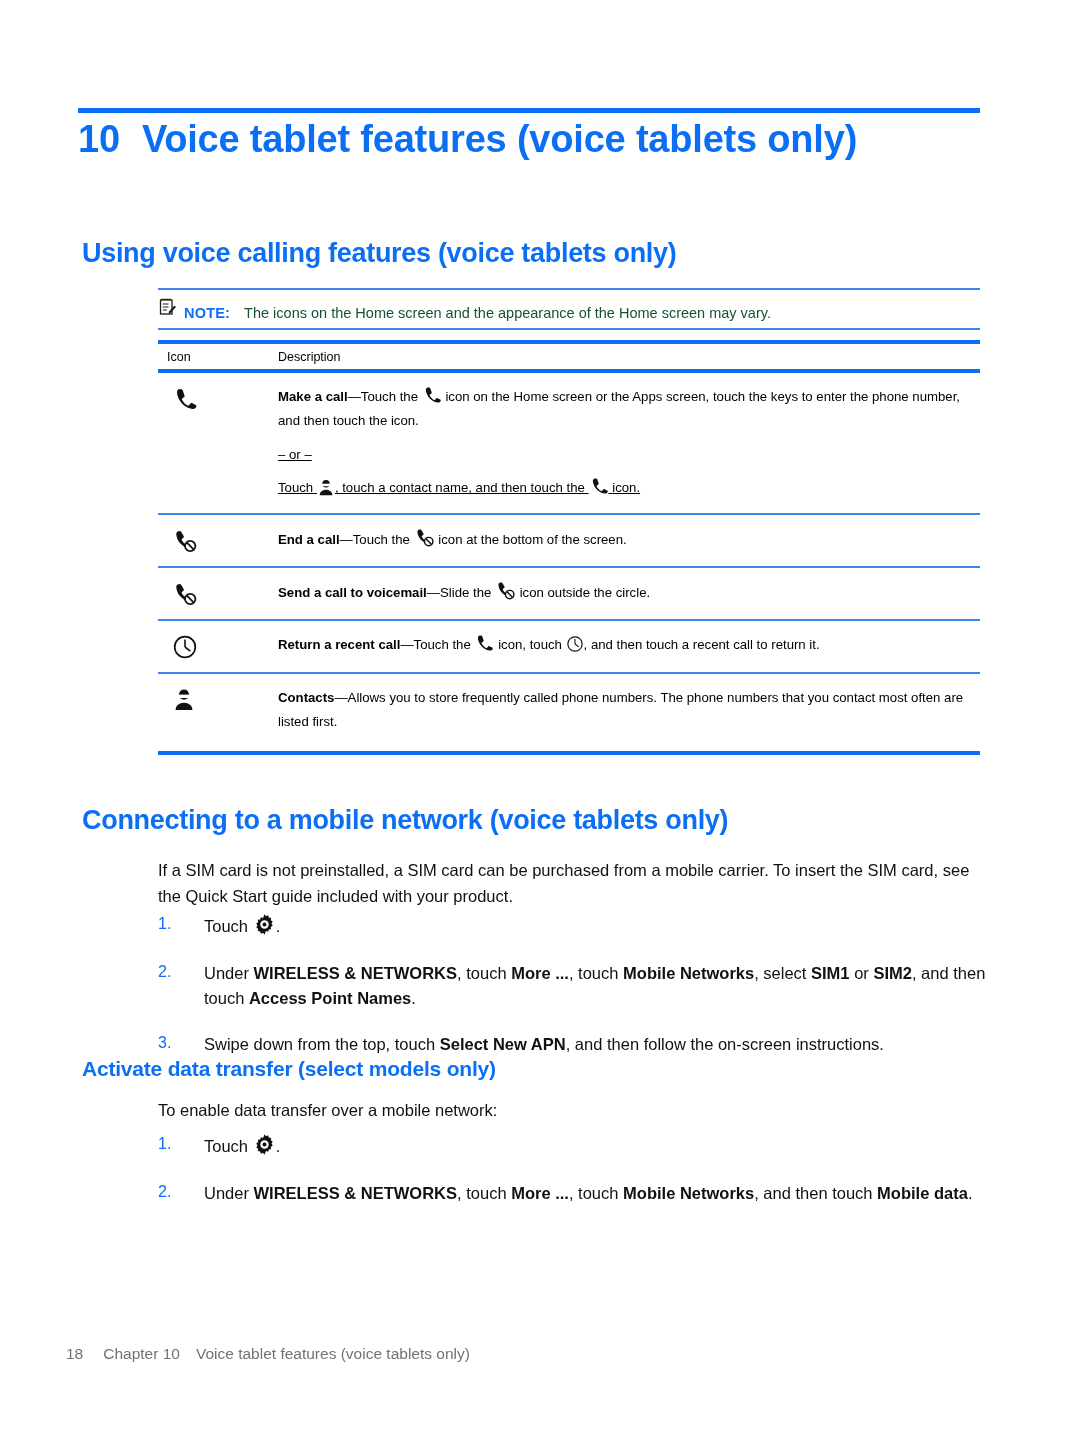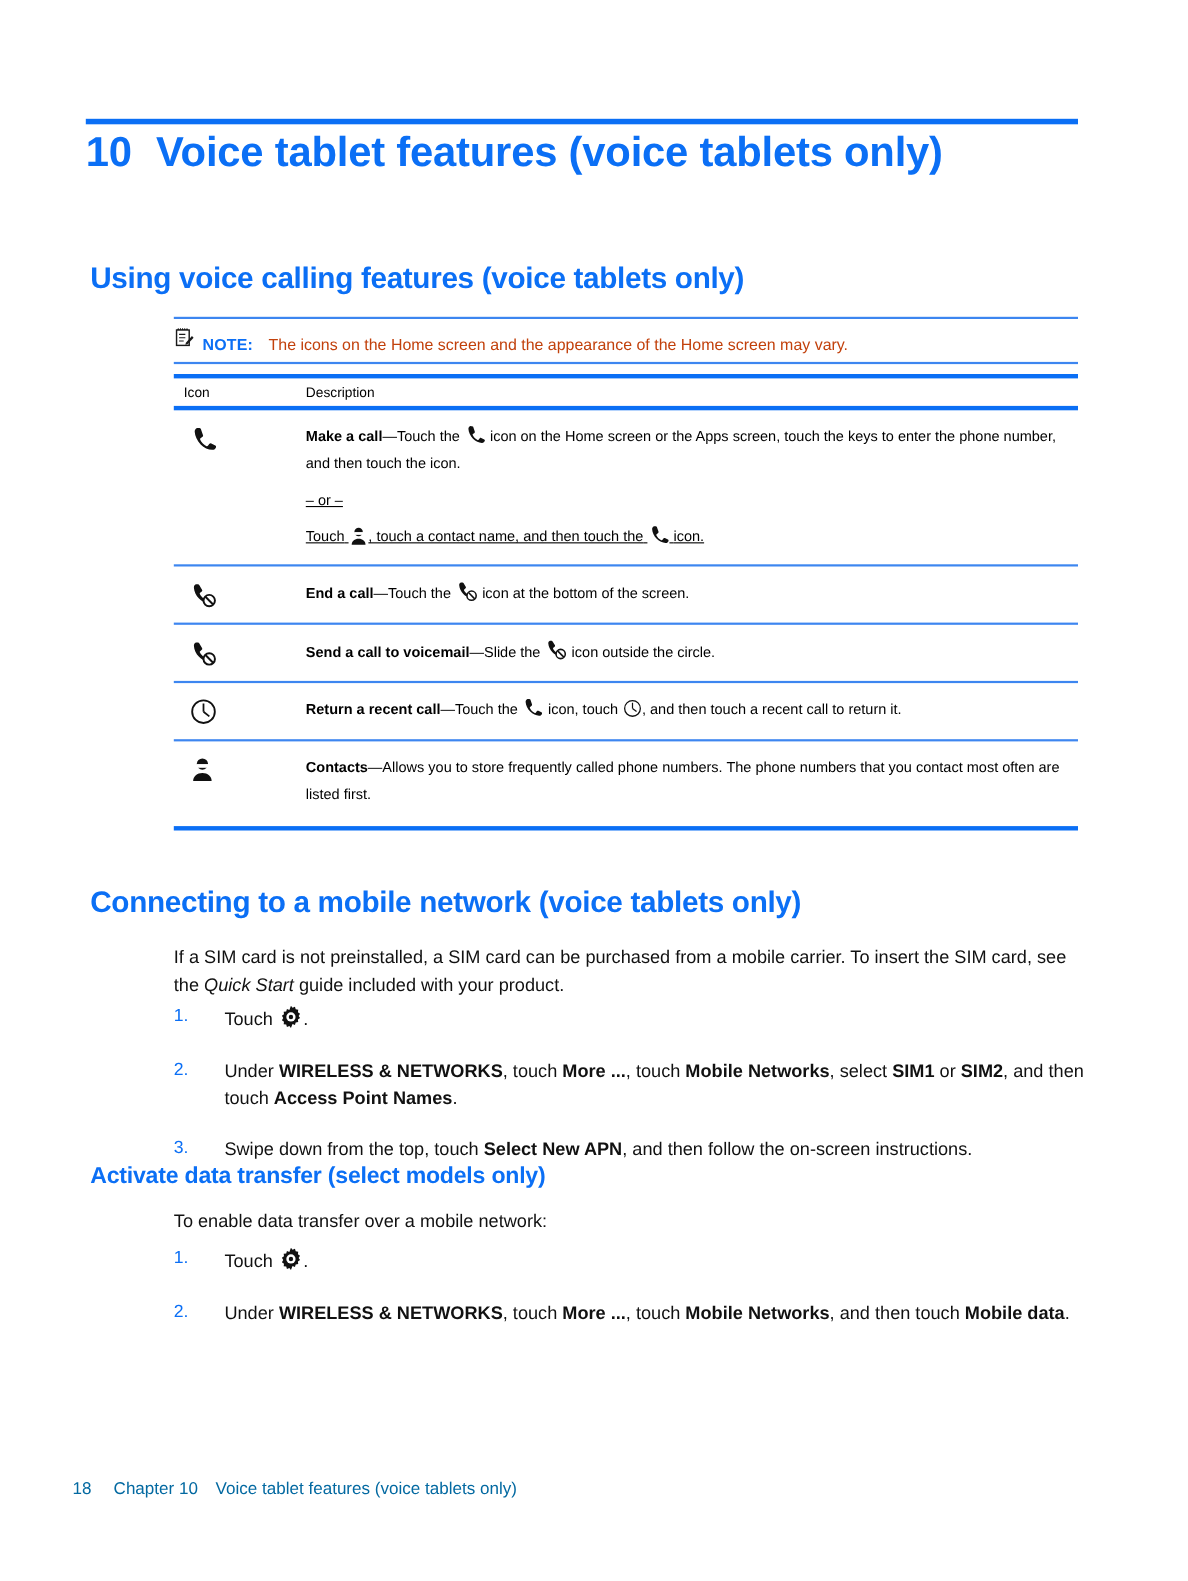--- a/index.html
+++ b/index.html
@@ -65,21 +65,21 @@
     border-top: 2px solid #3d86f0;
     border-bottom: 2px solid #3d86f0;
     padding: 6px 0 7px 0;
   }
   .note-row { display: flex; align-items: flex-end; }
   .note-icon { width: 26px; flex: 0 0 26px; padding-top: 1px; }
   .note-label {
     color: #0b6ff5; font-weight: bold; font-size: 14.5px;
     margin-right: 14px; letter-spacing: 0.2px;
   }
-  .note-text { font-size: 14.5px; color: #c2410c; }
+  .note-text { font-size: 14.5px; color: #14532d; }
 
   
   .icon-table {
     position: absolute;
     left: 158px; top: 340px; width: 822px;
     border-top: 4px solid #0b6ff5;
     border-bottom: 4px solid #0b6ff5;
   }
   .it-head {
     display: flex;
@@ -100,21 +100,21 @@
   .it-row .c1 {
     width: 120px; flex: 0 0 120px;
     display: flex; align-items: flex-start; justify-content: flex-start;
     padding-left: 14px; padding-top: 1px;
   }
   .it-row .c2 { flex: 1; font-size: 13.2px; line-height: 1.85; padding-right: 6px; }
   .it-row .c2 p { margin: 0; }
   .it-row .c2 p + p { margin-top: 9px; text-decoration: underline; }
 
   b, .b { font-weight: bold; }
-  i, .i { font-style: italic; }
+  i, .i { }
 
   
   .body-text {
     position: absolute;
     left: 158px;
     font-size: 16.5px;
     line-height: 1.55;
     color: #111;
   }
   #p-sim { top: 858px; width: 830px; }
@@ -136,21 +136,21 @@
   
   .ico { display: inline-block; vertical-align: -4px; line-height: 0; }
   .ico svg { display: block; }
   .ico-tbl { display: inline-block; vertical-align: -5px; line-height: 0; }
 
   
   .footer {
     position: absolute;
     left: 66px; top: 1345px;
     font-size: 15.5px;
-    color: #0369a1;
+    color: #737373;
     white-space: nowrap;
   }
   .footer .pg { margin-right: 20px; }
   .footer .ch { margin-right: 16px; }
 </style>
 </head>
 <body>
 
 <div class="page">
 

